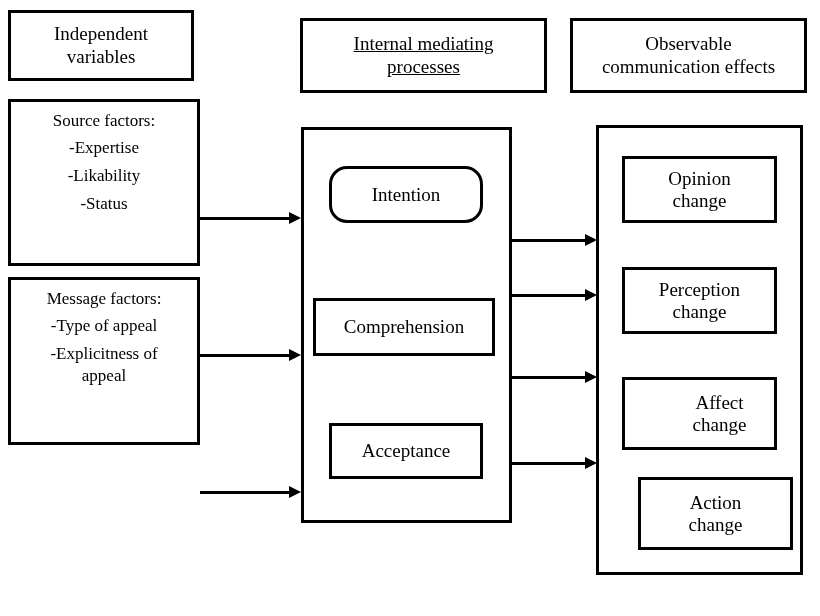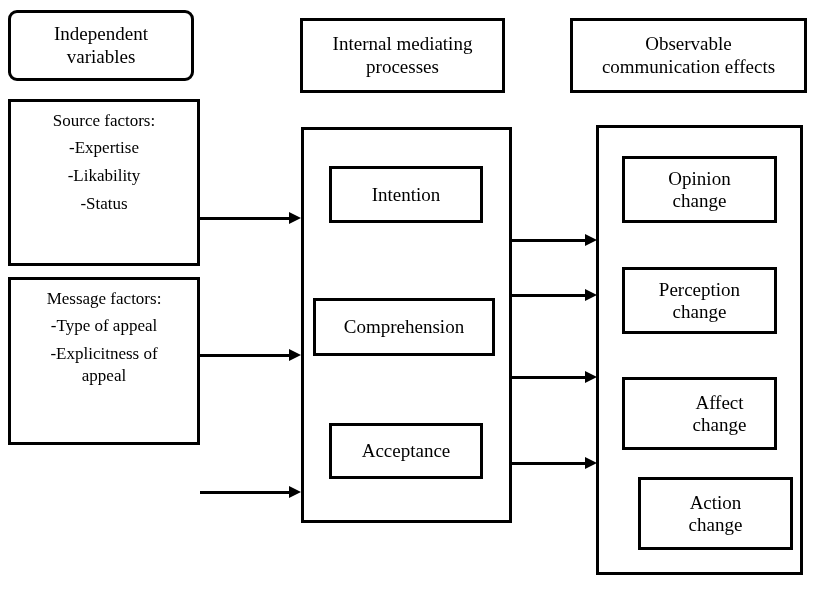--- a/index.html
+++ b/index.html
@@ -95,26 +95,26 @@
     border-top: 6px solid transparent;
     border-bottom: 6px solid transparent;
     border-left: 12px solid #000000;
   }
 </style>
 </head>
 <body>
 
 <div id="canvas">
 
-  <div class="box hdr" style="left:8px; top:10px; width:186px; height:71px;border-radius:9px;">
+  <div class="box hdr" style="left:8px; top:10px; width:186px; height:71px;">
     <span class="ln">Independent</span>
     <span class="ln">variables</span>
   </div>
 
-  <div class="box hdr" style="left:300px; top:18px; width:205px; height:75px;">
+  <div class="box hdr" style="left:300px; top:18px; width:247px; height:75px;text-decoration:underline;">
     <span class="ln">Internal mediating</span>
     <span class="ln">processes</span>
   </div>
 
   <div class="box hdr" style="left:570px; top:18px; width:237px; height:75px;">
     <span class="ln">Observable</span>
     <span class="ln">communication effects</span>
   </div>
 
   <div class="box factor" style="left:8px; top:99px; width:192px; height:167px;">
@@ -142,21 +142,21 @@
     <span class="head" style="left:89px;"></span>
   </div>
 
   <div class="arrow" style="left:200px; top:492px; width:101px;">
     <span class="shaft" style="width:90px;"></span>
     <span class="head" style="left:89px;"></span>
   </div>
 
   <div class="container-box" style="left:301px; top:127px; width:211px; height:396px;"></div>
 
-  <div class="inner" style="left:329px; top:166px; width:154px; height:57px;">
+  <div class="inner" style="left:329px; top:166px; width:154px; height:57px;border-radius:18px;">
     <span class="ln">Intention</span>
   </div>
 
   <div class="inner" style="left:313px; top:298px; width:182px; height:58px;">
     <span class="ln">Comprehension</span>
   </div>
 
   <div class="inner" style="left:329px; top:423px; width:154px; height:56px;align-items:center;">
     <span class="ln">Acceptance</span>
   </div>

